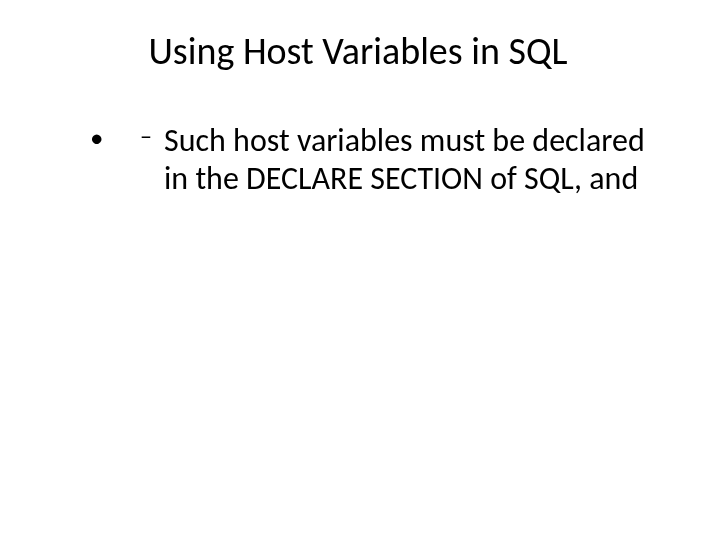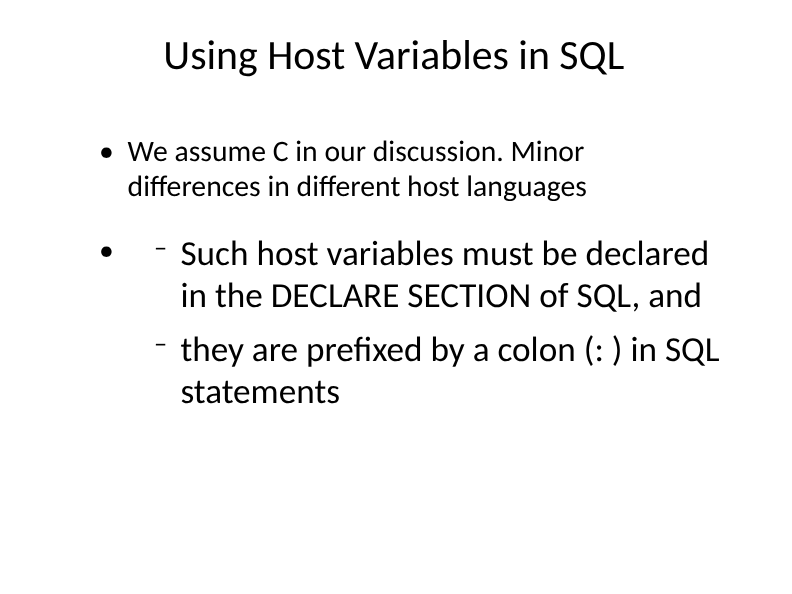--- a/index.html
+++ b/index.html
@@ -15,27 +15,21 @@
   ul.level2 > li::before { content: "–"; position: absolute; left: 0; top: 0; font-size: 24px; }
 </style>
 </head>
 <body>
 
 <div class="slide">
   <h1 class="title">Using Host Variables in SQL</h1>
   <div class="body">
     <ul class="level1">
       <li>
-        <span>We assume C in our discussion.  Minor differences in different host languages</span>
-      </li>
-      <li>
         <ul class="level2">
           <li>
             <span>Such host variables must be declared in the DECLARE SECTION of SQL, and</span>
-          </li>
-          <li>
-            <span>they are prefixed by a colon (: ) in SQL statements</span>
           </li>
         </ul>
       </li>
     </ul>
   </div>
 </div>
 
 </body></html>

